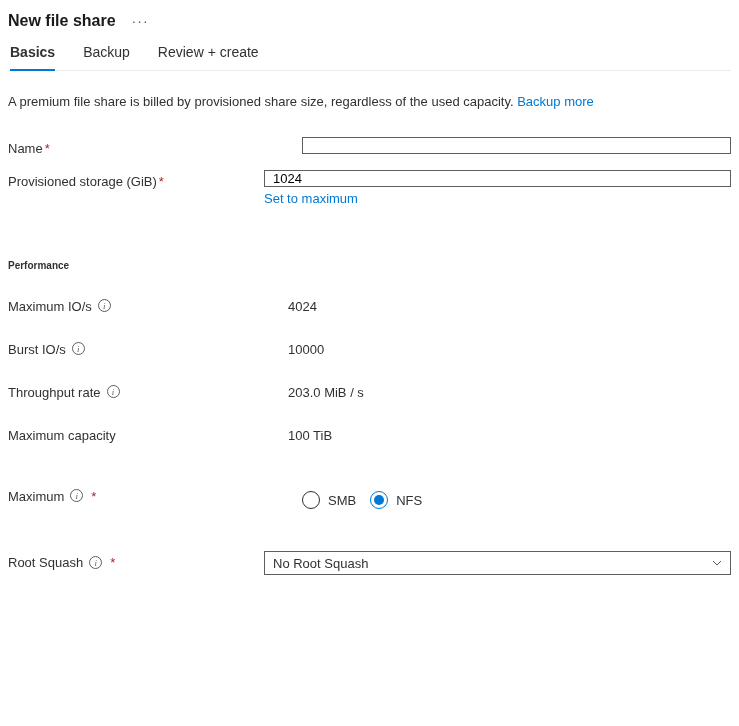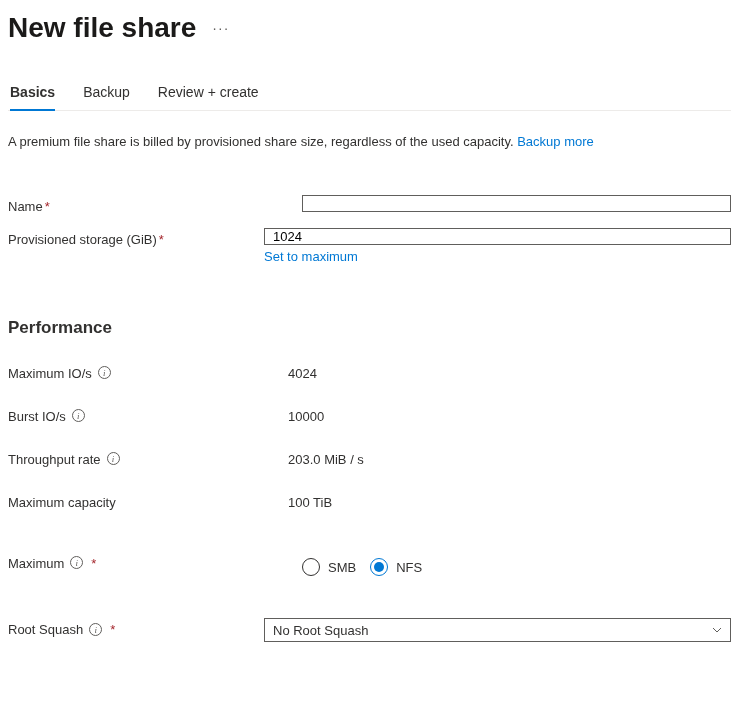--- a/index.html
+++ b/index.html
@@ -11,35 +11,34 @@
       padding: 12px 8px;
       width: 739px;
     }
     .header {
       display: flex;
       align-items: center;
       gap: 16px;
       padding: 0 0 6px 0;
     }
     .page-title {
-      font-size: 28px;
+      font-size: 16px;
       font-weight: 600;
       color: #1b1a19;
     }
     .more-icon {
       color: #605e5c;
       font-size: 14px;
       letter-spacing: 1px;
       cursor: pointer;
     }
     .tabs {
       display: flex;
       gap: 28px;
       border-bottom: 1px solid #edebe9;
-      margin-top: 26px;
       padding-left: 2px;
     }
     .tab {
       padding: 8px 0 10px 0;
       font-size: 14px;
       color: #323130;
       cursor: pointer;
       position: relative;
     }
     .tab.active {
@@ -62,21 +61,21 @@
     ul.bullets {
       margin: 16px 0 0 38px;
       line-height: 1.5;
     }
     ul.bullets li { margin-bottom: 2px; }
     .form-row {
       display: flex;
       align-items: flex-start;
       margin-top: 8px;
     }
-    .form-row.first-gap { margin-top: 44px; gap: 38px; }
+    .form-row.first-gap { margin-top: 26px; gap: 38px; }
     .form-label-col {
       width: 256px;
       flex-shrink: 0;
       padding-top: 4px;
     }
     .form-label { font-size: 13px; }
     .req { color: #a4262c; margin-left: 2px; }
     .form-input-col { flex: 1; }
     input[type="text"].text-input {
       width: 100%;
@@ -90,21 +89,21 @@
     }
     .sub-link {
       color: #0078d4;
       font-size: 13px;
       margin-top: 4px;
       display: inline-block;
       cursor: pointer;
     }
     .section-title {
       font-weight: 600;
-      font-size: 17px;
+      font-size: 10px;
       margin-top: 54px;
       margin-bottom: 12px;
     }
     .perf-row {
       display: flex;
       margin-top: 28px;
     }
     .perf-label-col {
       width: 280px;
       flex-shrink: 0;

